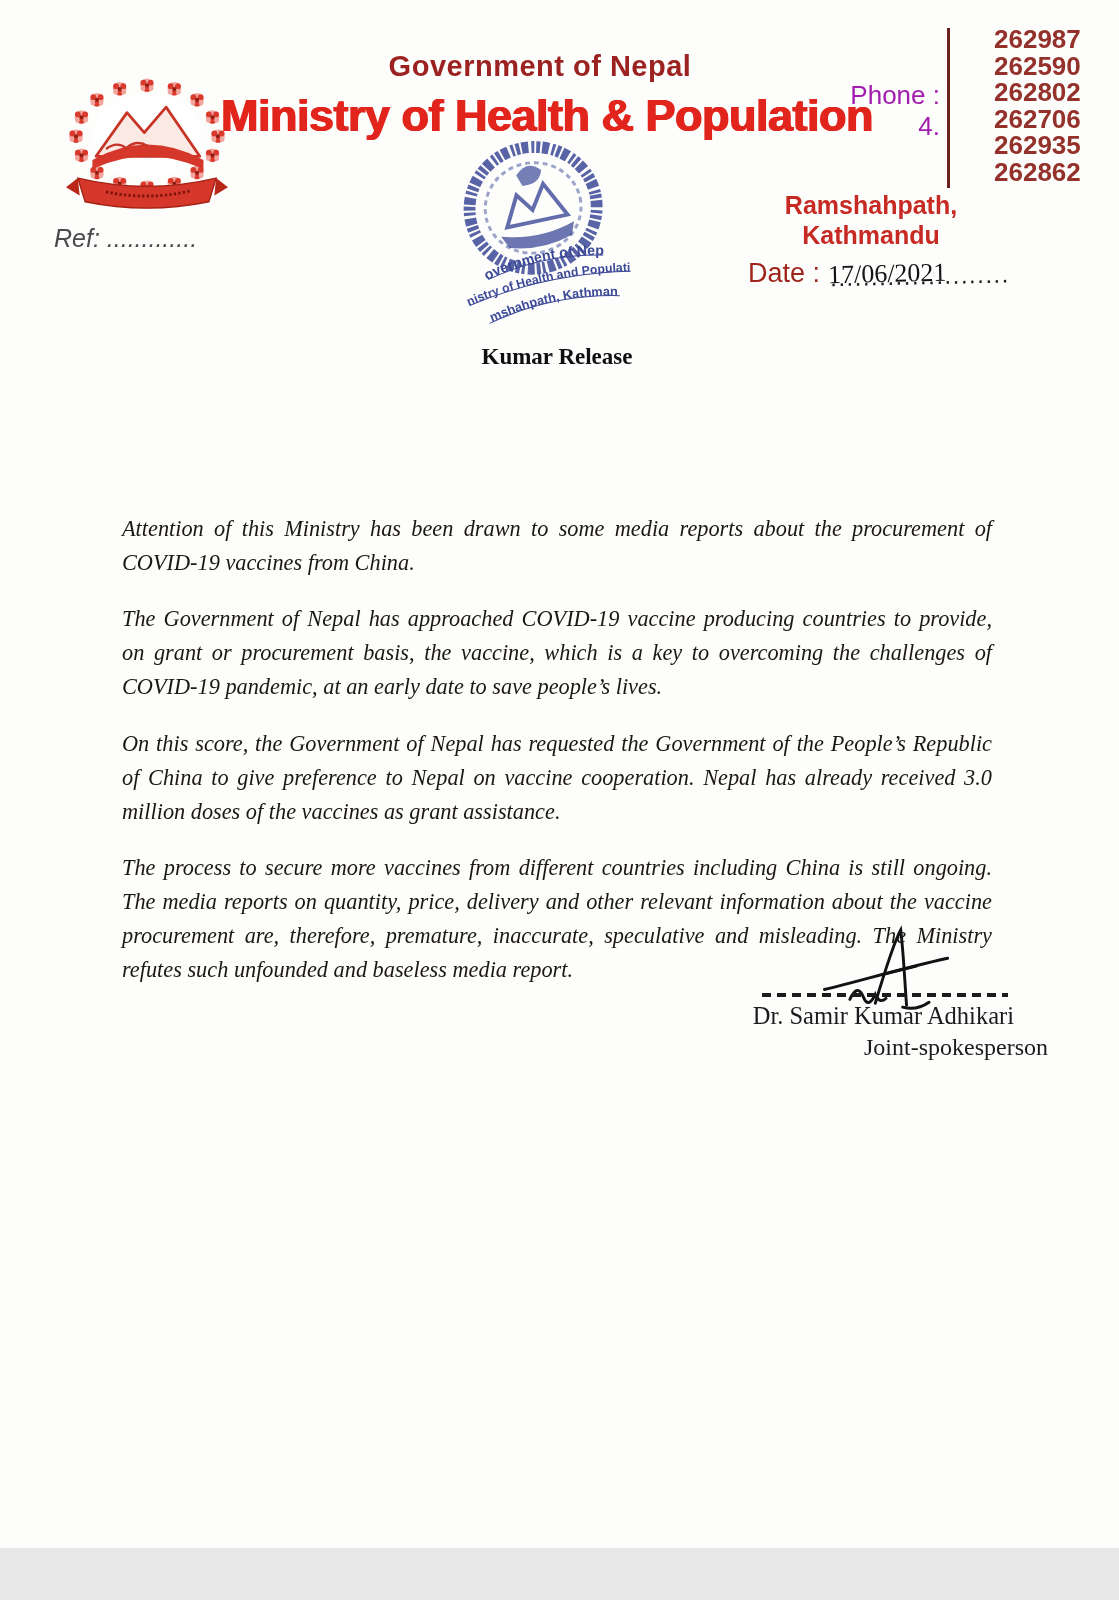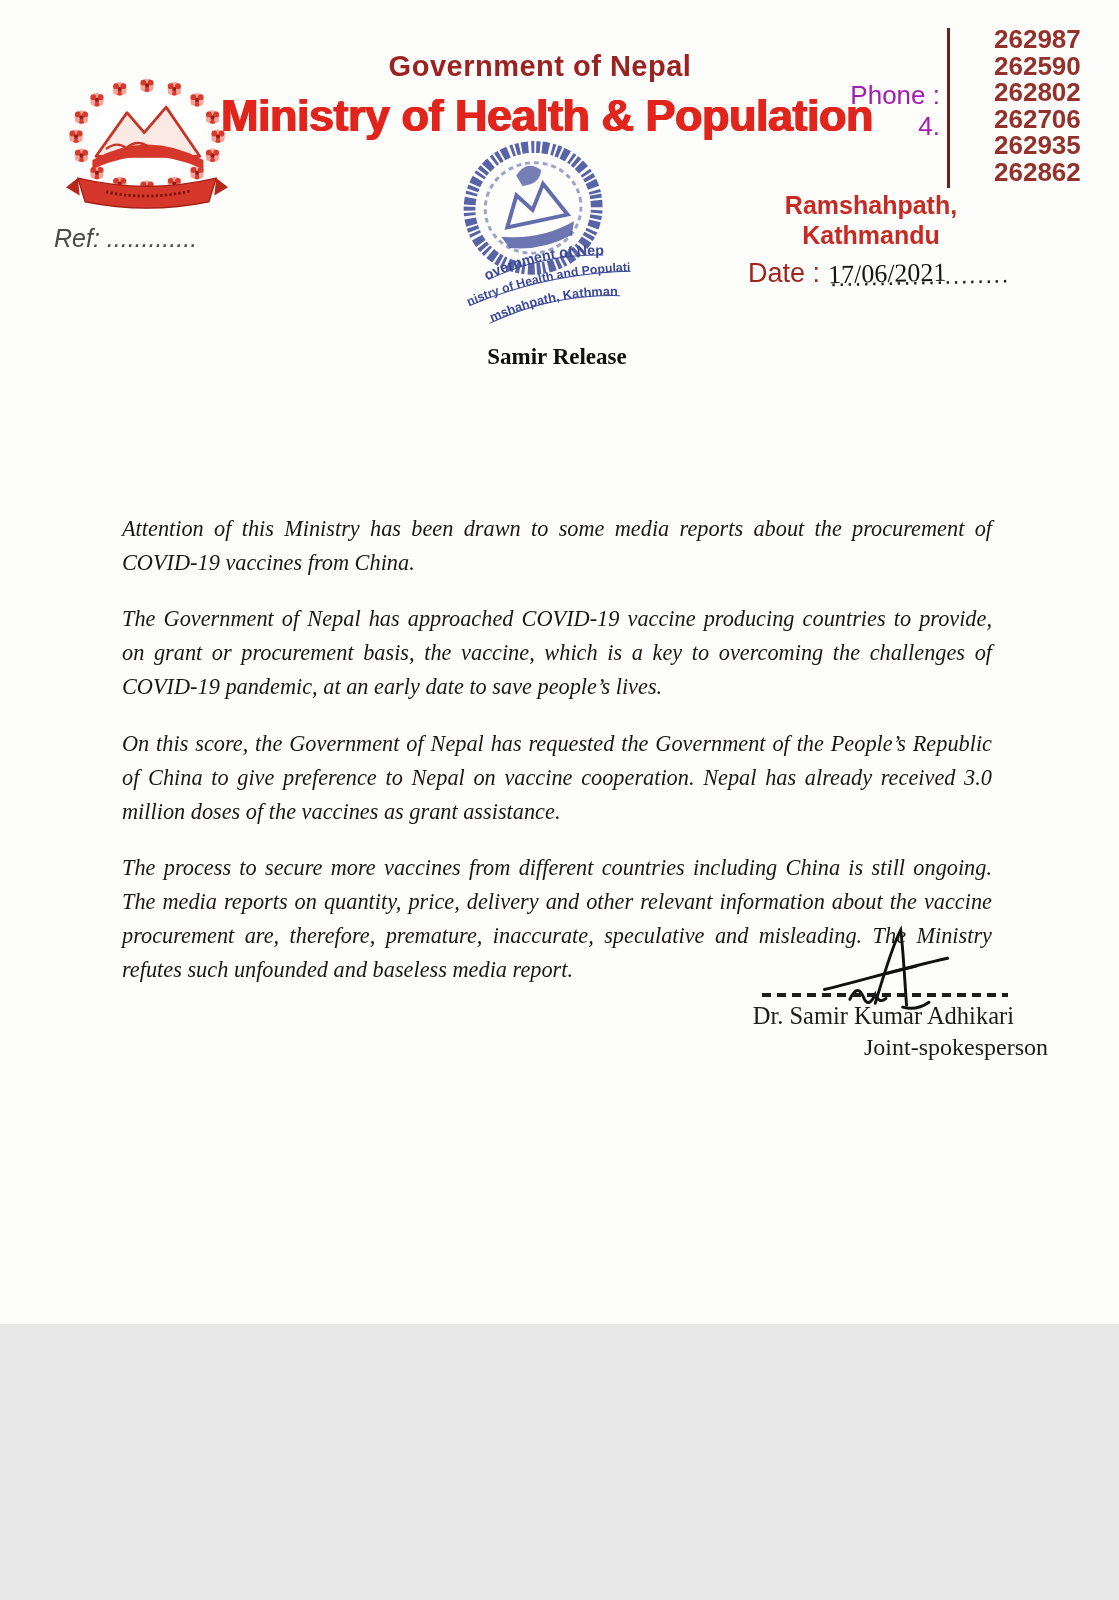--- a/index.html
+++ b/index.html
@@ -1,16 +1,16 @@
 <!DOCTYPE html>
 <html><head>
 <meta charset="utf-8">
 <style>
   html,body{margin:0;padding:0;background:#e8e8e8;}
-  .page{position:relative;width:1119px;height:1324px;margin:0 auto;background:#fdfdfc;overflow:hidden;
+  .page{position:relative;width:1119px;height:1548px;margin:0 auto;background:#fdfdfc;overflow:hidden;
         font-family:"Liberation Sans",sans-serif;}
   
   .gov-line{position:absolute;top:50px;left:0;width:1080px;text-align:center;
             font-size:29px;font-weight:600;color:#9b2220;letter-spacing:.5px;}
   .ministry-line{position:absolute;top:90px;left:0;width:1094px;text-align:center;
             font-size:45px;font-weight:800;color:#e2251c;letter-spacing:-.5px;
             text-shadow:.7px 0 0 #e2251c,-.7px 0 0 #e2251c;}
   .phone-label{position:absolute;top:80px;left:828px;width:112px;text-align:right;
             font-size:26px;color:#a21caf;}
   .phone-sep{position:absolute;left:947px;top:28px;width:3px;height:160px;background:#6e201a;}
@@ -134,21 +134,21 @@
 
   <div class="addr">
     <div>Ramshahpath, Kathmandu</div>
   </div>
 
   <div class="date-row">
     <span>Date :</span>
     <span class="date-wrap"><span class="date-dots">......................</span><span class="date-value">17/06/2021</span></span>
   </div>
 
-  <div class="press-title">Samir Release</div>
+  <div class="press-title">Kumar Release</div>
 
   <div class="body-text">
     <p>Attention of this Ministry has been drawn to some media reports about the procurement of COVID-19 vaccines from China.</p>
     <p>The Government of Nepal has approached COVID-19 vaccine producing countries to provide, on grant or procurement basis, the vaccine, which is a key to overcoming the challenges of COVID-19 pandemic, at an early date to save people’s lives.</p>
     <p>On this score, the Government of Nepal has requested the Government of the People’s Republic of China to give preference to Nepal on vaccine cooperation. Nepal has already received 3.0 million doses of the vaccines as grant assistance.</p>
     <p>The process to secure more vaccines from different countries including China is still ongoing. The media reports on quantity, price, delivery and other relevant information about the vaccine procurement are, therefore, premature, inaccurate, speculative and misleading. The Ministry refutes such unfounded and baseless media report.</p>
   </div>
 
   <svg class="sig-svg" viewBox="0 0 140 90" aria-hidden="true">
     <g fill="none" stroke="#121212" stroke-width="3" stroke-linecap="round">

